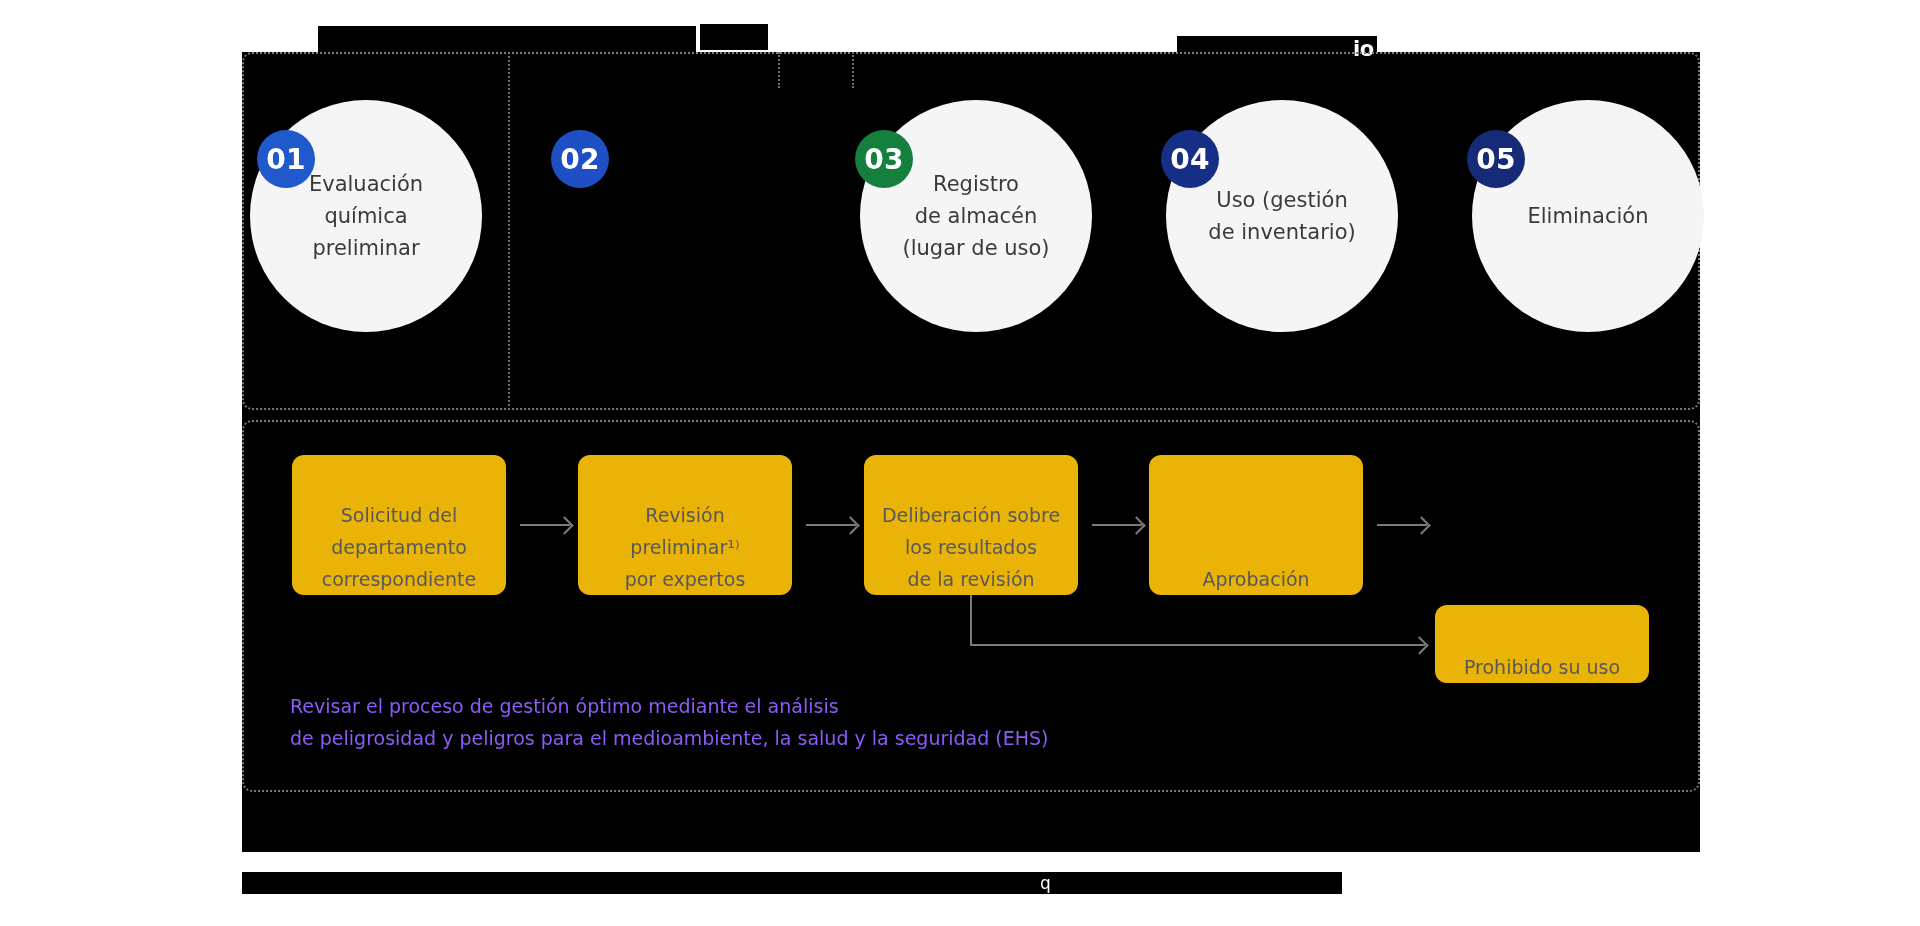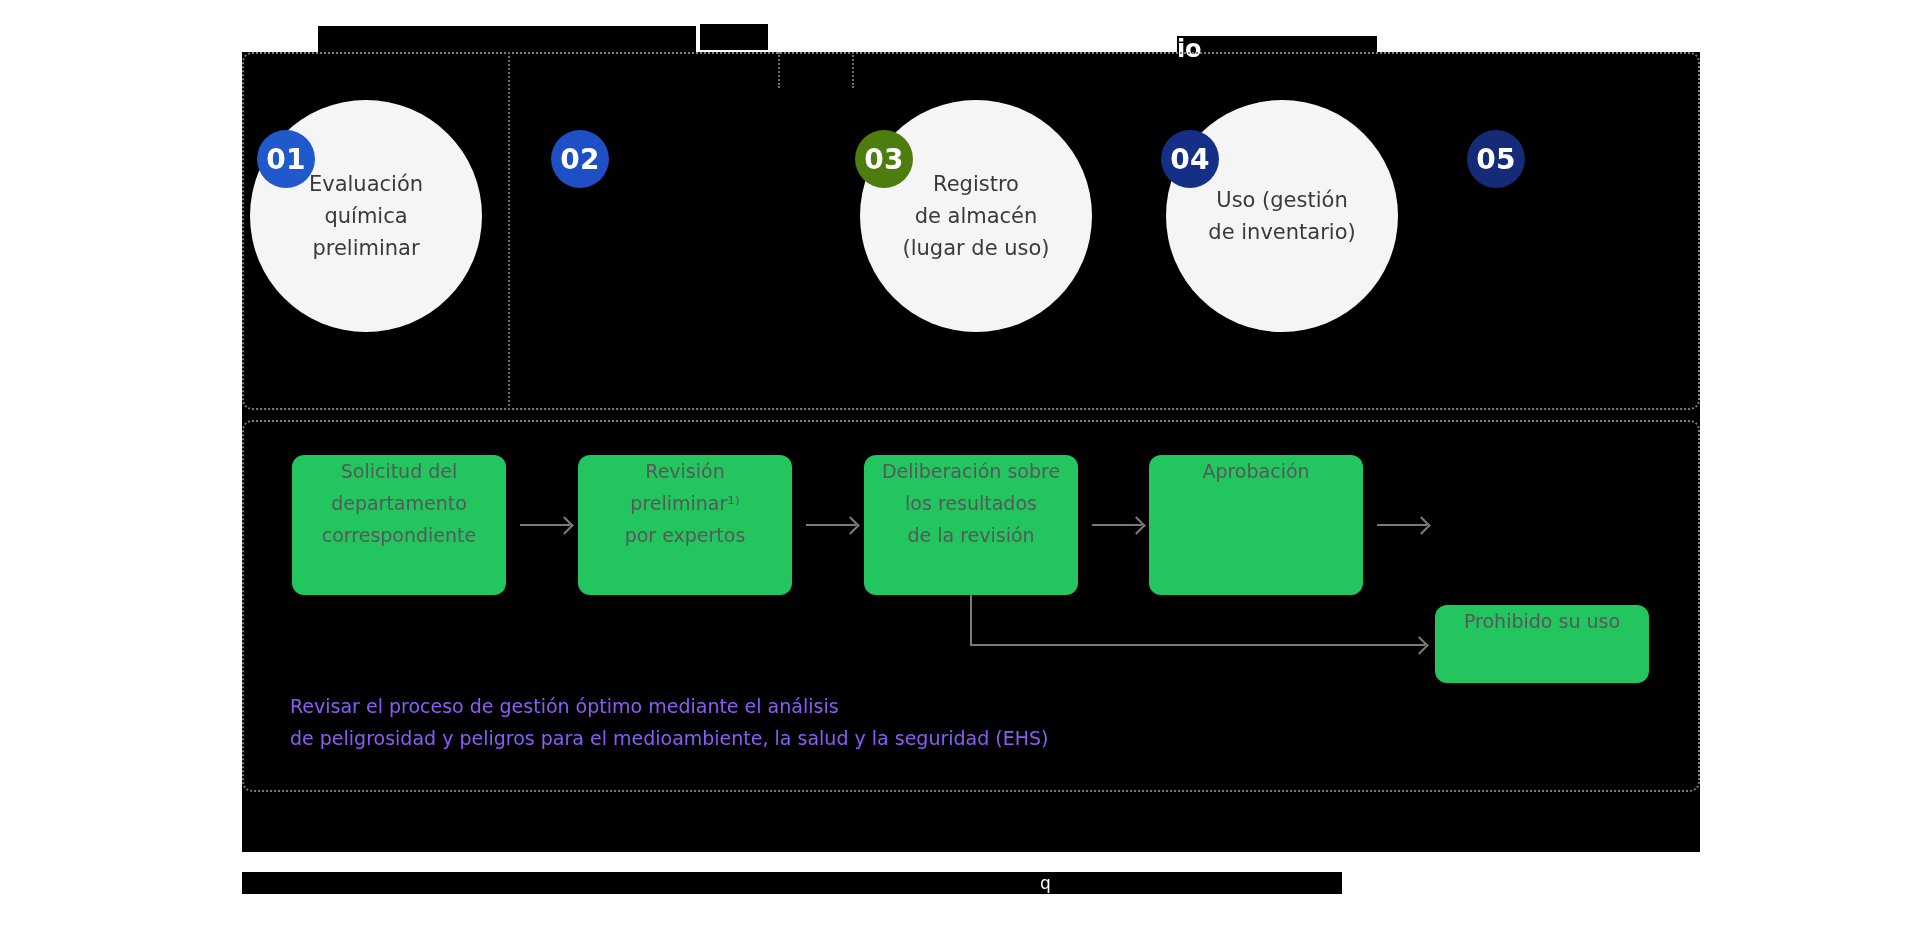--- a/index.html
+++ b/index.html
@@ -15,22 +15,22 @@
     background:#000000;
   }
 
   
   .redact{position:absolute;background:#000000;}
   .redact-top-left{left:318px;top:26px;width:378px;height:28px;}
   .redact-top-mid{left:700px;top:24px;width:68px;height:26px;}
   .redact-top-right{left:1177px;top:36px;width:200px;height:26px;}
   .redact-top-right-txt{
     position:absolute;left:1177px;top:36px;width:200px;height:26px;
-    color:#ffffff;font-size:24px;font-weight:700;line-height:26px;
-    text-align:left;padding-right:3px;box-sizing:border-box;
+    color:#ffffff;font-size:21px;font-weight:700;line-height:26px;
+    text-align:right;padding-right:3px;box-sizing:border-box;
     letter-spacing:-0.3px;
   }
   .redact-bottom{
     left:242px;top:872px;width:1100px;height:22px;
   }
   .redact-bottom2{
     left:1042px;top:872px;width:300px;height:22px;
   }
   .redact-bottom-txt{
     position:absolute;left:242px;top:872px;width:1100px;height:22px;
@@ -67,22 +67,22 @@
     max-width:200px;font-weight:400;
   }
   .badge{
     position:absolute;width:58px;height:58px;border-radius:50%;
     display:flex;align-items:center;justify-content:center;
     color:#ffffff;font-size:28px;font-weight:700;letter-spacing:0.3px;
   }
 
   
   .pbox{
-    position:absolute;background:#22c55e;border-radius:12px;
-    display:flex;align-items:flex-start;justify-content:center;text-align:center;
+    position:absolute;background:#eab308;border-radius:12px;
+    display:flex;align-items:flex-end;justify-content:center;text-align:center;
   }
   .pbox-label{color:#585858;font-size:19px;line-height:32px;padding:0 10px;}
 
   
   .arrow{position:absolute;height:2px;background:#7b7b7b;}
   .arrow::after{
     content:"";position:absolute;right:-1px;top:-5px;
     width:11px;height:11px;border-top:2px solid #7b7b7b;border-right:2px solid #7b7b7b;
     transform:rotate(45deg);transform-origin:center;
   }
@@ -133,34 +133,37 @@
     <span>02</span>
   </div>
 
   <div class="circle" style="left:860px;top:100px;">
     <div class="circle-label">
         <div>Registro</div>
         <div>de almacén</div>
         <div>(lugar de uso)</div>
       </div>
   </div>
-  <div class="badge" style="left:855px;top:130px;background:#4d7c0f;">
+  <div class="badge" style="left:855px;top:130px;background:#15803d;">
     <span>03</span>
   </div>
 
   <div class="circle" style="left:1166px;top:100px;">
     <div class="circle-label">
         <div>Uso (gestión</div>
         <div>de inventario)</div>
       </div>
   </div>
   <div class="badge" style="left:1161px;top:130px;background:#162f86;">
     <span>04</span>
   </div>
 
+  <div class="circle" style="left:1472px;top:100px;">
+    <div class="circle-label">Eliminación</div>
+  </div>
   <div class="badge" style="left:1467px;top:130px;background:#152b77;">
     <span>05</span>
   </div>
 
   <div class="pbox" style="left:292px;top:455px;width:214px;height:140px;">
     <div class="pbox-label">
         <div>Solicitud del</div>
         <div>departamento</div>
         <div>correspondiente</div>
       </div>

